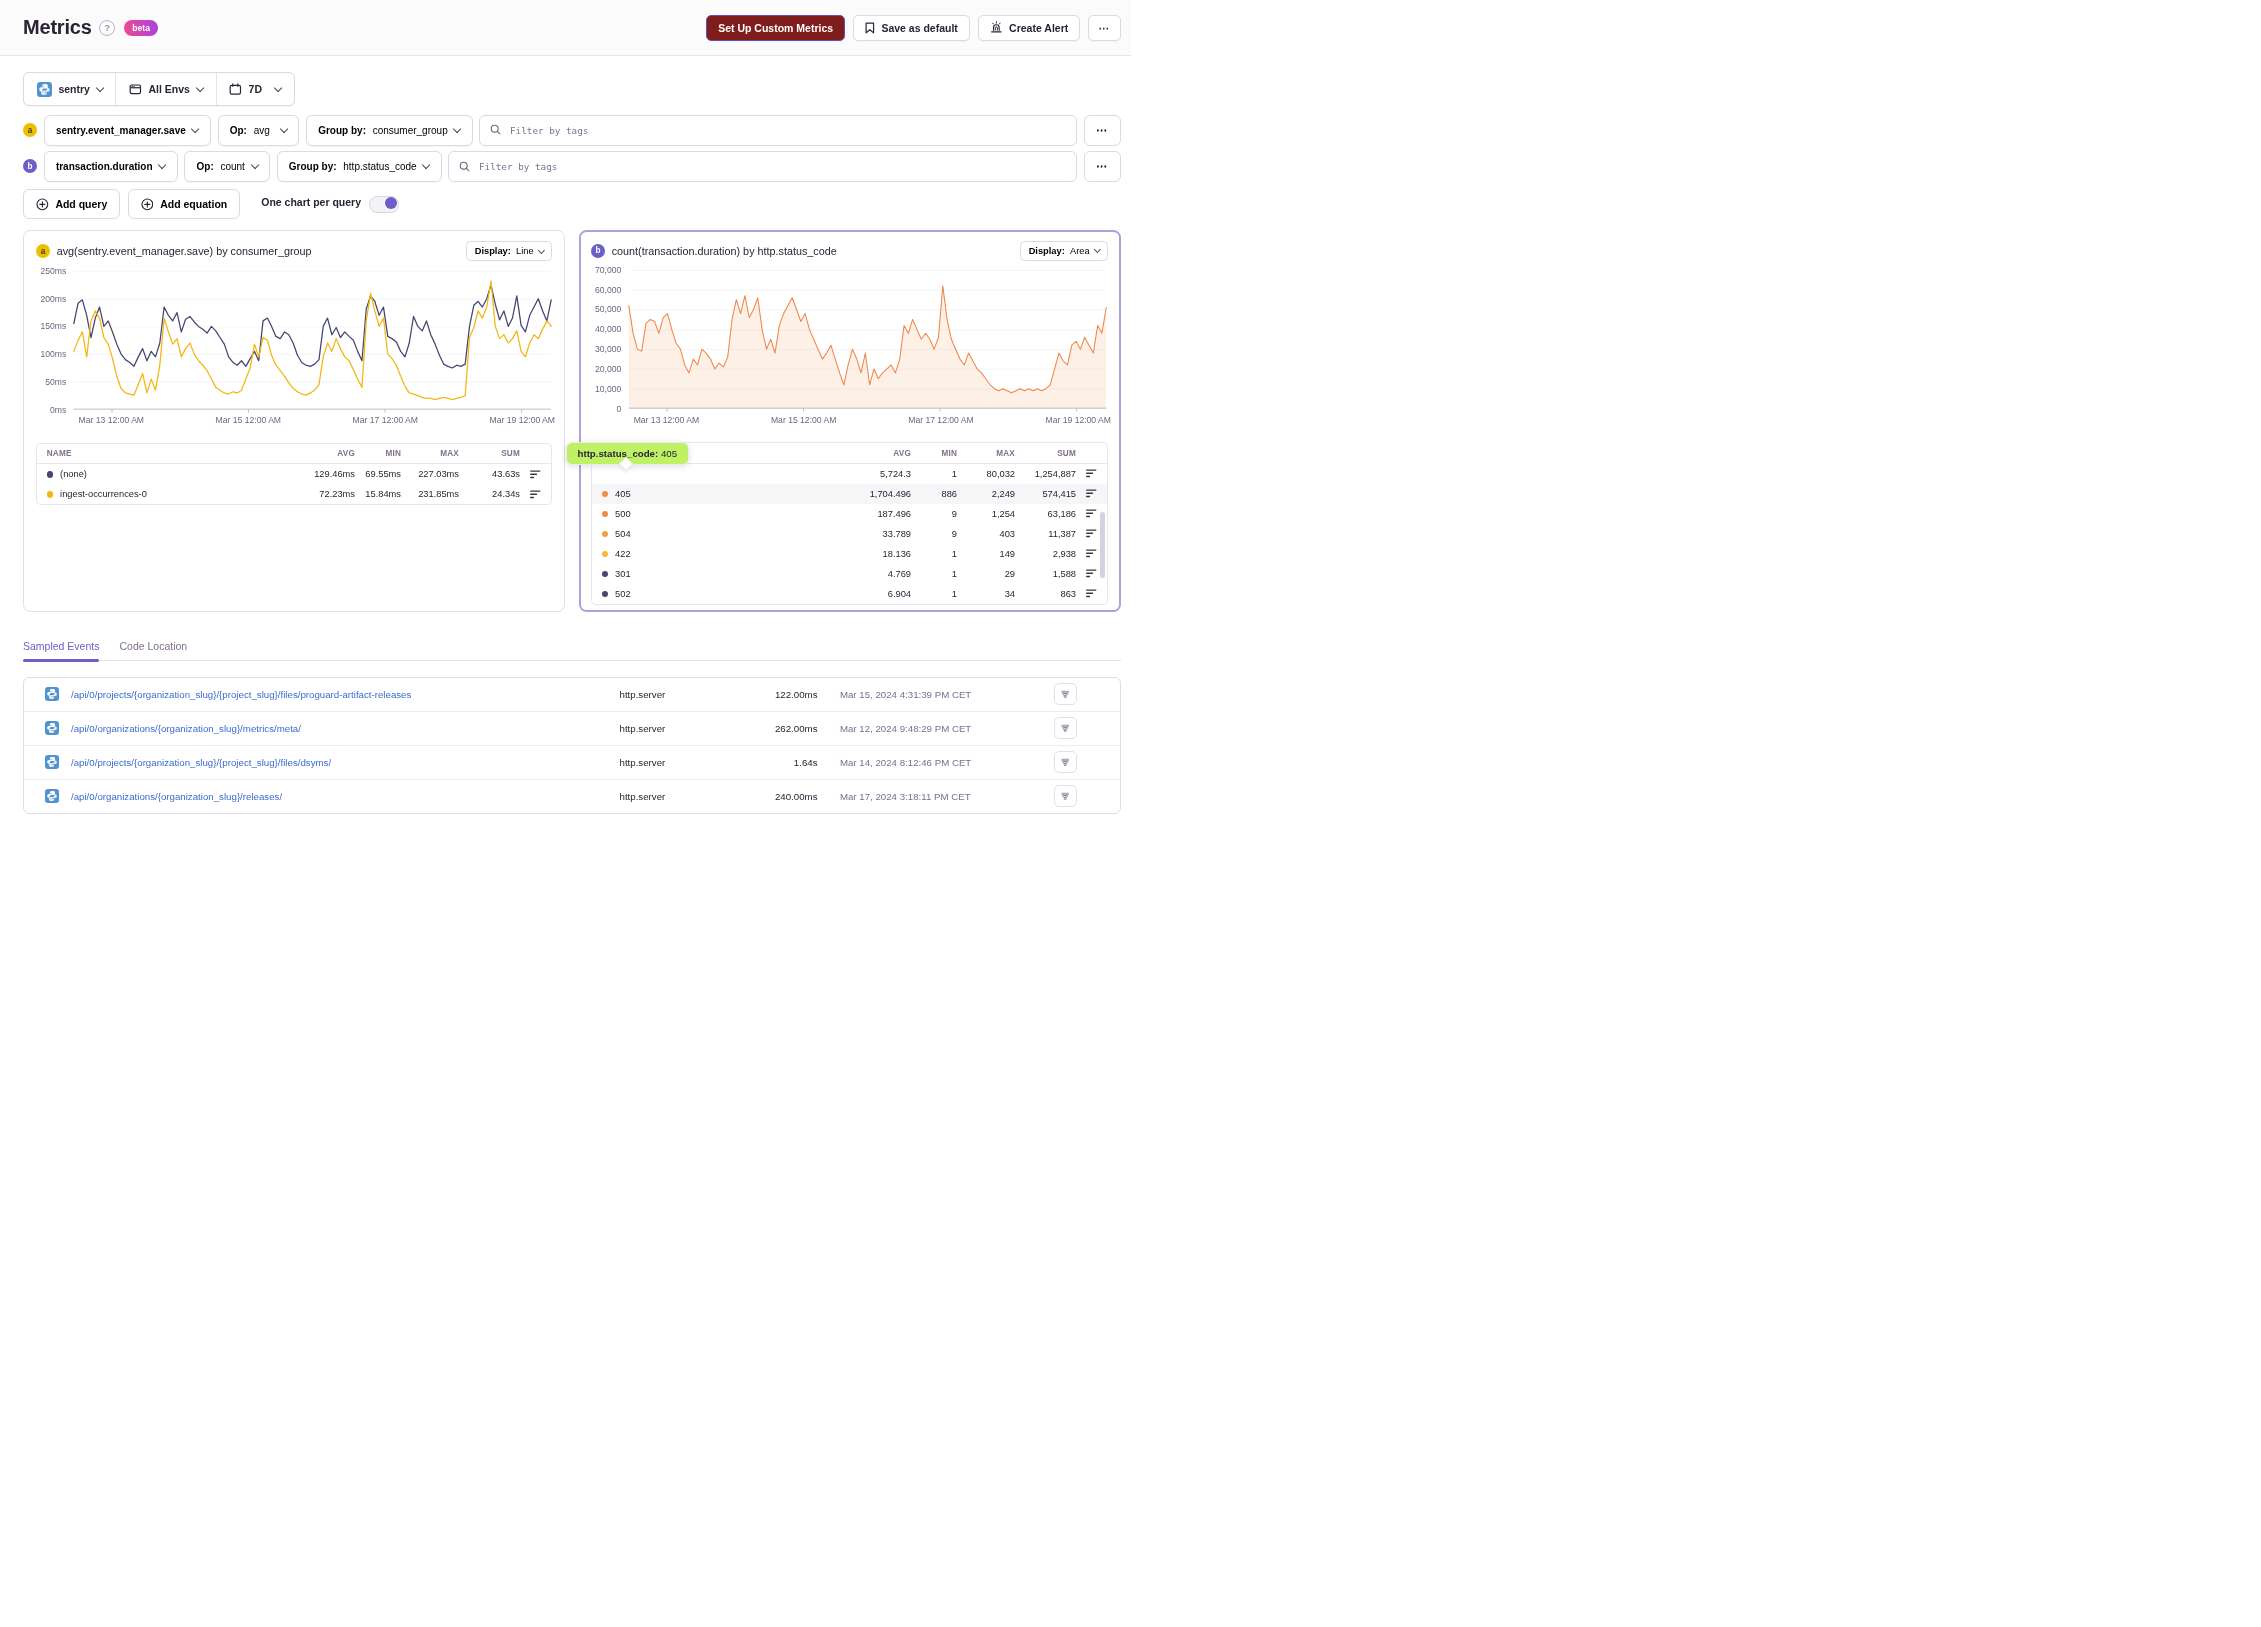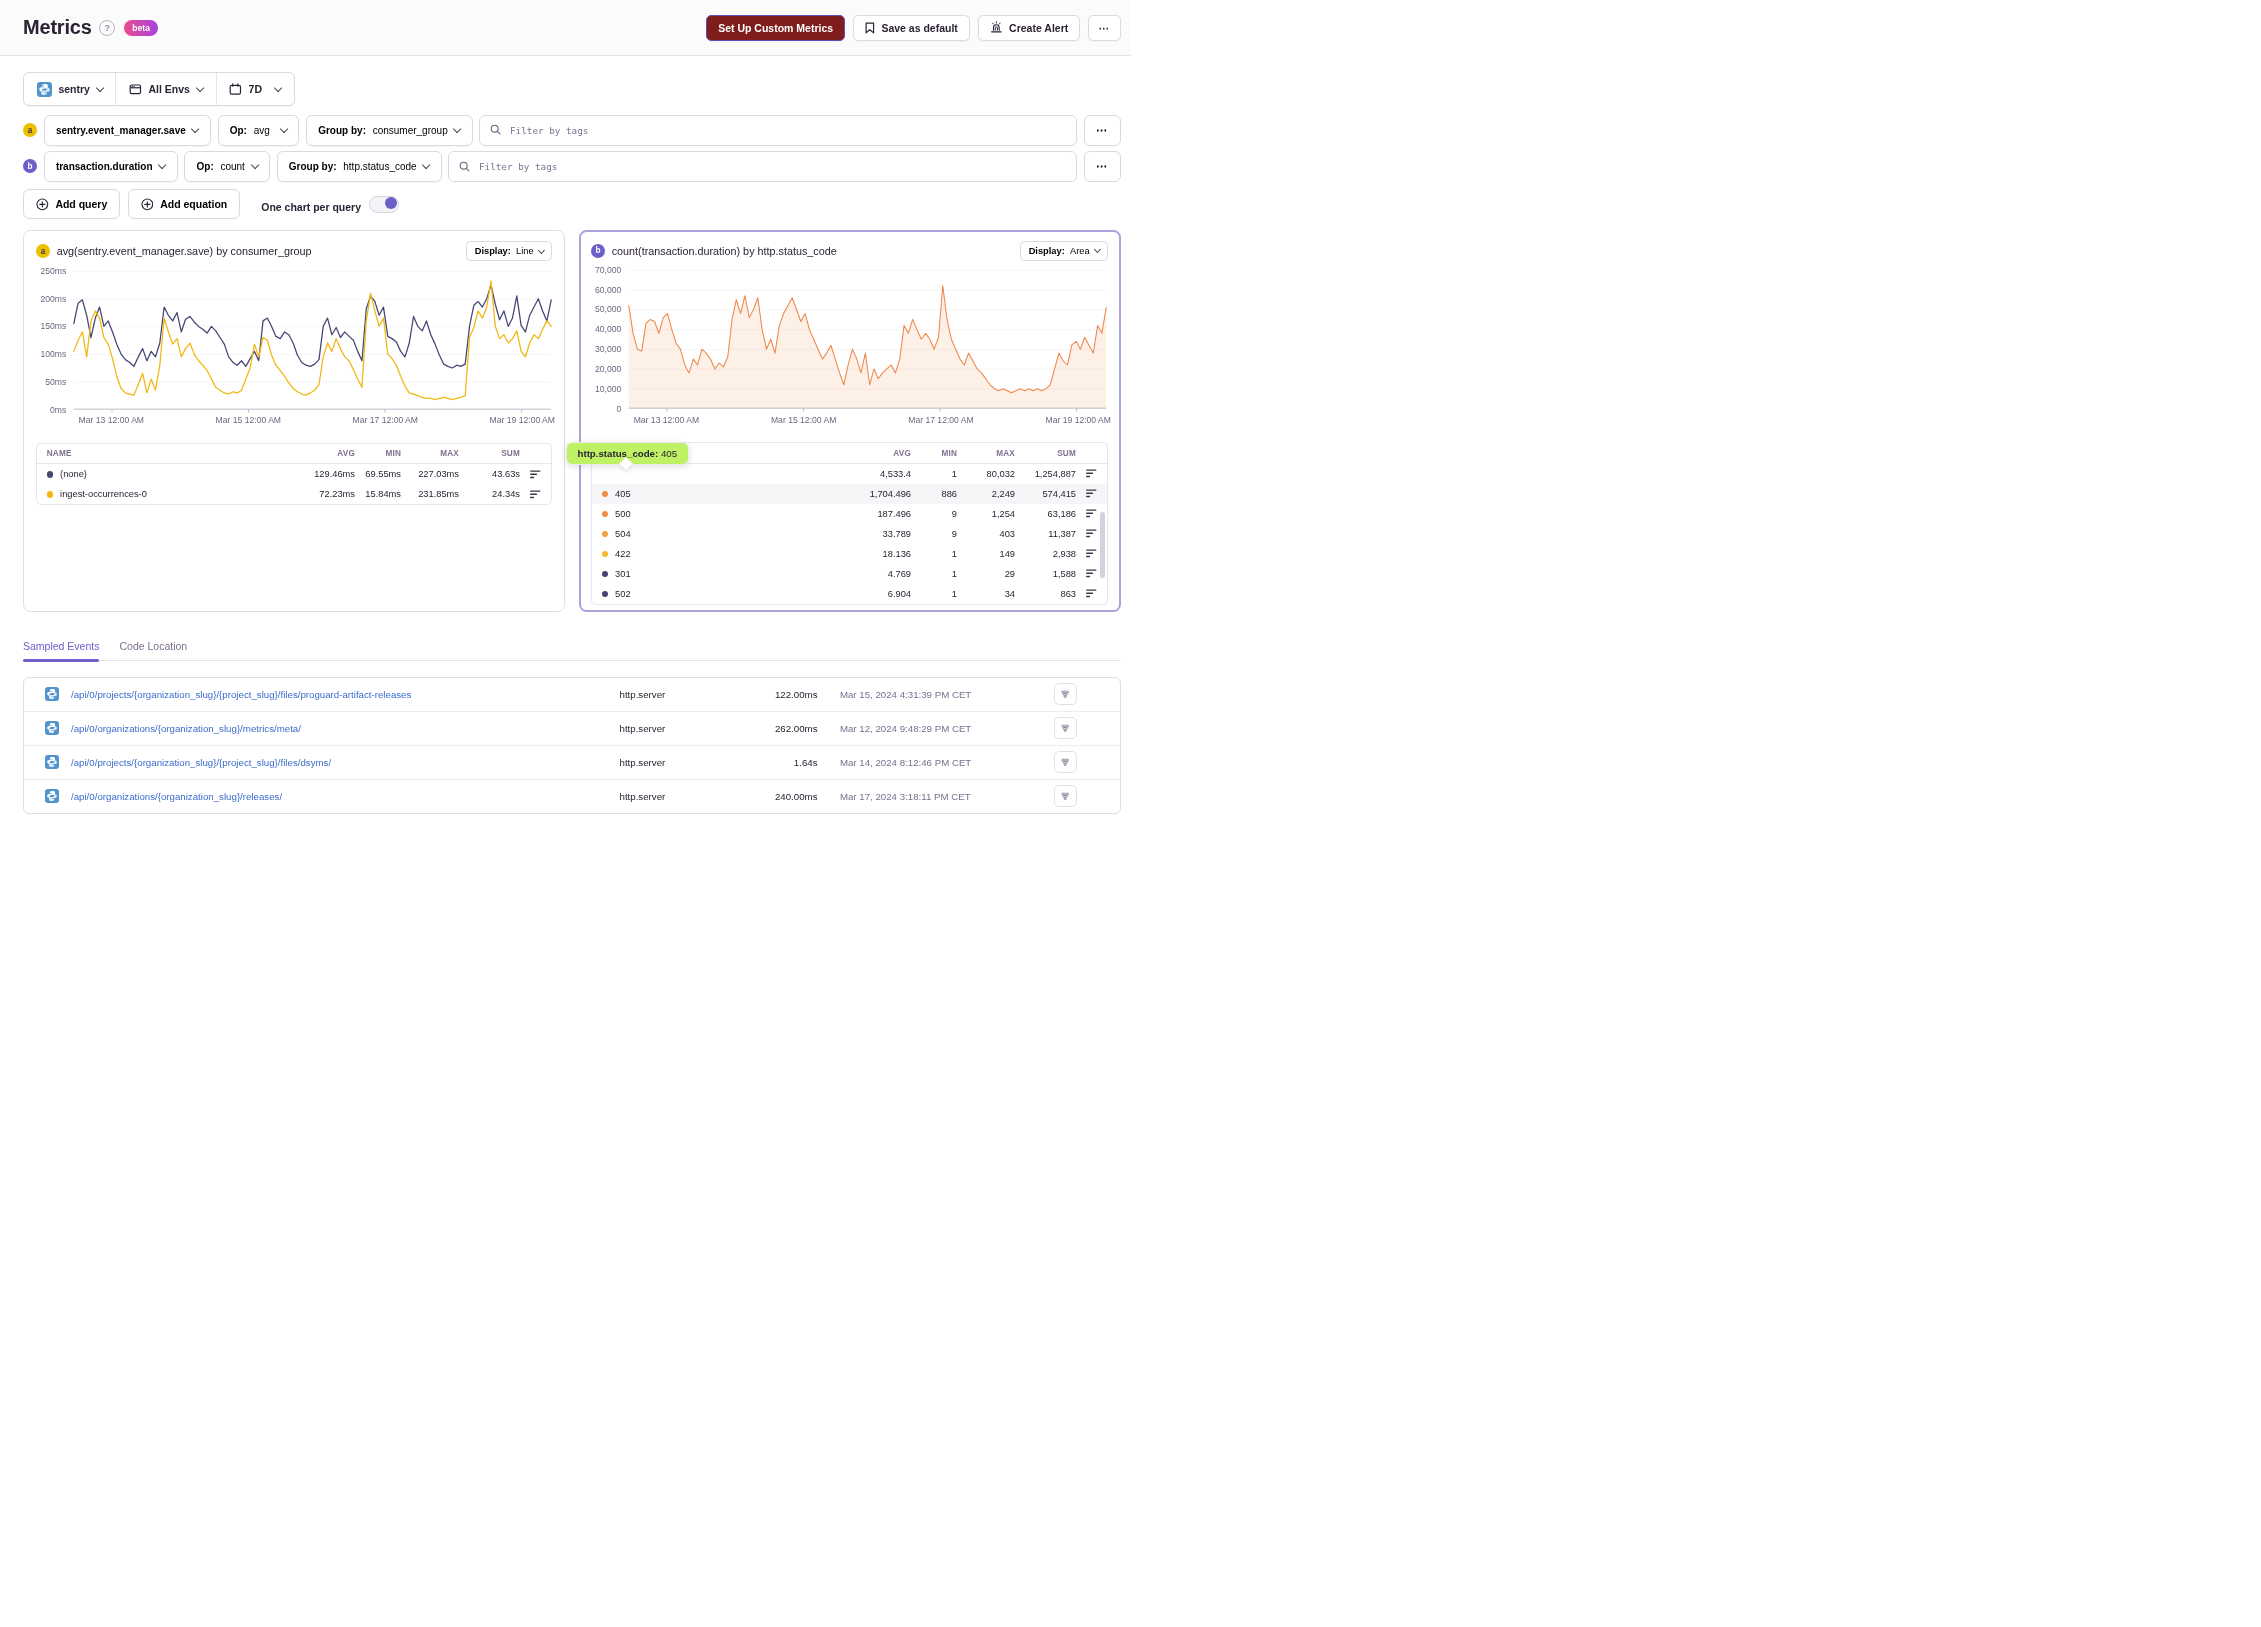--- a/index.html
+++ b/index.html
@@ -24,21 +24,21 @@
   .qbadge.a{background:#EBC000;color:#3E3446;}
   .qbadge.b{background:#6C5FC7;color:#fff;}
   .qbtn{height:31px;border:0.7px solid #DDD8E1;border-radius:6px;background:#fff;display:inline-flex;align-items:center;gap:6.7px;padding:0 11.2px;font-size:10px;box-sizing:border-box;box-shadow:0 0.7px 0.7px rgba(43,34,51,.04);}
   .qbtn b{font-weight:700;}
   .qfilter{flex:1;height:31px;border:0.7px solid #DDD8E1;border-radius:6px;background:#fff;display:flex;align-items:center;gap:6.7px;padding:0 9.7px;box-sizing:border-box;}
   .qfilter input{border:0;outline:0;flex:1;font-family:"DejaVu Sans Mono","Liberation Mono",monospace;font-size:9.3px;color:#2B2233;background:transparent;}
   .qfilter input::placeholder{color:#80708F;}
   .qmore{width:37px;height:31px;border:0.7px solid #DDD8E1;border-radius:6px;background:#fff;font-weight:700;display:flex;align-items:center;justify-content:center;font-size:11.2px;letter-spacing:0.7px;box-sizing:border-box;}
   .actions{display:flex;align-items:center;gap:7.5px;margin-top:7.5px;}
   .abtn{height:30px;border:0.7px solid #DDD8E1;border-radius:6px;background:#fff;display:inline-flex;align-items:center;gap:6.7px;padding:0 12px;font-size:10.5px;font-weight:700;box-sizing:border-box;}
-  .onechart{display:flex;align-items:flex-end;gap:7.5px;margin-left:13.5px;font-size:10.5px;font-weight:700;}
+  .onechart{display:flex;align-items:flex-start;gap:7.5px;margin-left:13.5px;font-size:10.5px;font-weight:700;}
   .toggle{width:28px;height:15px;border-radius:8.2px;background:#F4F2F7;border:0.7px solid #D9D4DF;position:relative;}
   .toggle .knob{position:absolute;right:0.7px;top:0.7px;width:12px;height:12px;border-radius:50%;background:#6C5FC7;}
   .charts{display:flex;gap:13.5px;margin-top:10.5px;}
   .panel{position:relative;border:0.7px solid #E0DCE5;border-radius:7.5px;width:542px;height:382px;padding:10.5px 12px;box-sizing:border-box;background:#fff;overflow:hidden;flex:none;}
   .panel.selected{border:2.2px solid #ACA3DD;padding:9px 10.5px;}
   .phead{display:flex;align-items:center;gap:6.7px;height:20px;}
   .ptitle{font-size:10.8px;}
   .dispbtn{margin-left:auto;height:20px;border:0.7px solid #DDD8E1;border-radius:4.5px;background:#fff;display:inline-flex;align-items:center;gap:5.2px;padding:0 7.5px;font-size:9.3px;}
   .dispbtn b{font-weight:700;}
   .dispbtn .chev{width:3.7px;height:3.7px;}
@@ -385,21 +385,21 @@
           <div class="c-avg">AVG</div>
           <div class="c-min">MIN</div>
           <div class="c-max">MAX</div>
           <div class="c-sum">SUM</div>
           <div class="c-menu"></div>
         </div>
         <div class="mrow">
           <div class="c-name">
               <span></span>
             </div>
-          <div class="c-avg">4,533.4</div>
+          <div class="c-avg">5,724.3</div>
           <div class="c-min">1</div>
           <div class="c-max">80,032</div>
           <div class="c-sum">1,254,887</div>
           <div class="c-menu">
               <span>
                 <svg width="10.5" height="9" viewBox="0 0 14 12">
                   <rect y="0.5" width="14" height="1.8" rx=".9" fill="#3E3446"></rect>
                   <rect y="4.8" width="9.5" height="1.8" rx=".9" fill="#3E3446"></rect>
                   <rect y="9.1" width="5.5" height="1.8" rx=".9" fill="#3E3446"></rect>
                 </svg>

